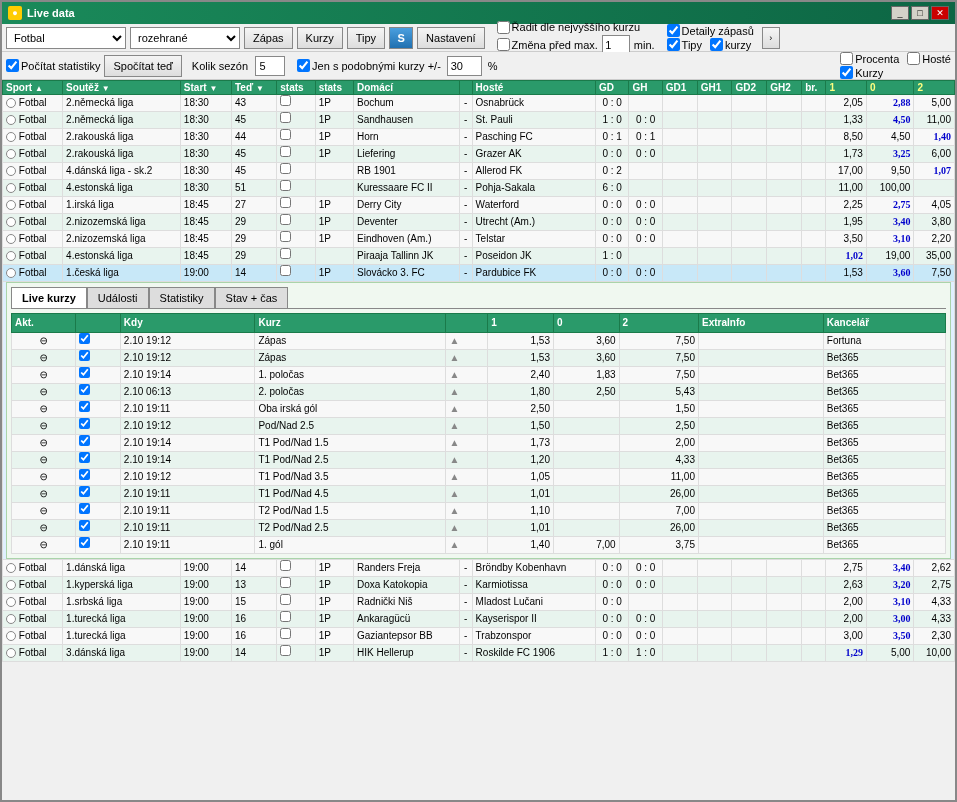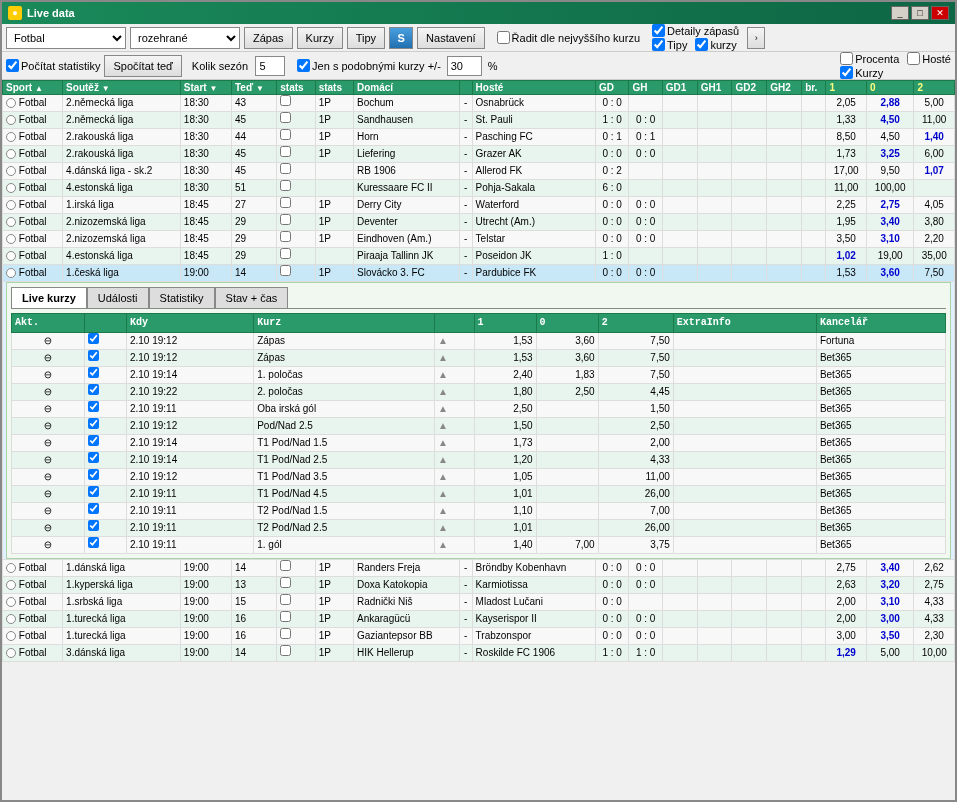--- a/index.html
+++ b/index.html
@@ -36,36 +36,36 @@
     .table-container { flex: 1; overflow-y: auto; overflow-x: hidden; }
     
     table.main-table { width: 100%; border-collapse: collapse; }
     table.main-table th { background: #2a9a6a; color: white; padding: 1px 3px; text-align: left; font-size: 10px; font-weight: bold; border: 1px solid #1a7a4a; white-space: nowrap; cursor: pointer; position: sticky; top: 0; z-index: 10; }
     table.main-table td { padding: 0px 3px; border: 1px solid #ddd; font-size: 10px; white-space: nowrap; height: 16px; line-height: 16px; }
     table.main-table tr:nth-child(odd) { background: #f8f8f8; }
     table.main-table tr:nth-child(even) { background: #e8f4ee; }
     .row-selected { background: #c8e8f8 !important; }
     
     .cell-bold { font-weight: normal; }
-    .cell-right { text-align: center; }
+    .cell-right { text-align: right; }
     .cell-center { text-align: center; }
-    .cell-blue { font-weight: bold; color: #0000cc; }
+    .cell-blue { font-weight: bold; color: #0000cc; font-family: Liberation Serif, serif; }
     
     .circle-icon { display: inline-block; width: 10px; height: 10px; border-radius: 50%; border: 1px solid #888; background: white; vertical-align: middle; cursor: pointer; }
     
     .expand-row { background: #e0f0ff !important; }
     .expand-row td { padding: 0; }
     
     .inner-panel { background: #f0f8f0; border: 1px solid #aad4aa; padding: 4px; }
     .inner-tabs { display: flex; gap: 0; border-bottom: 1px solid #888; margin-bottom: 4px; }
     .inner-tab { padding: 2px 10px; border: 1px solid #888; background: #ddd; cursor: pointer; font-size: 11px; border-bottom: none; }
     .inner-tab.active { background: white; font-weight: bold; }
     
     .inner-table { width: 100%; border-collapse: collapse; }
-    .inner-table th { background: #5a9a7a; color: white; padding: 1px 4px; font-size: 10px; text-align: left; border: 1px solid #3a7a5a; cursor: pointer; font-family: Liberation Mono, monospace; }
+    .inner-table th { background: #5a9a7a; color: white; padding: 1px 4px; font-size: 10px; text-align: left; border: 1px solid #3a7a5a; cursor: pointer; }
     .inner-table td { padding: 1px 4px; font-size: 10px; border: 1px solid #ccc; height: 15px; }
     .inner-table tr:nth-child(odd) { background: #f0fff0; }
     .inner-table tr:nth-child(even) { background: #e0f0e0; }
     
     .num-input-group { display: flex; align-items: center; }
     
     th .sort-arrow { font-size: 8px; }
   </style>
 </head>
 <body>
@@ -98,20 +98,26 @@
     <button class="btn">Zápas</button>
     <button class="btn">Kurzy</button>
     <button class="btn">Tipy</button>
     <button class="btn-s">S</button>
     <button class="btn">Nastavení</button>
 
     <div style="margin-left:8px; display:flex; flex-direction:column; gap:1px;">
       <div class="checkbox-group">
         <input type="checkbox" id="radit" style="">
         <label for="radit">Řadit dle nejvyššího kurzu</label>
+      </div>
+      <div class="checkbox-group">
+        <input type="checkbox" id="zmena" style="">
+        <label for="zmena">Změna před max.</label>
+        <input type="number" value="1" style="width: 28px; margin: 0px 2px;">
+        <span>min.</span>
       </div>
     </div>
 
     <div style="margin-left:8px; display:flex; flex-direction:column; gap:1px;">
       <div class="checkbox-group">
         <input type="checkbox" id="detaily" checked="" style="">
         <label for="detaily">Detaily zápasů</label>
       </div>
       <div style="display:flex;gap:8px;">
         <div class="checkbox-group">
@@ -291,21 +297,21 @@
             <tr>
     <td>
       <span class="circle-icon"></span>
       Fotbal
     </td>
     <td>4.dánská liga - sk.2</td>
     <td>18:30</td>
     <td>45</td>
     <td><input type="checkbox" style="width: 11px; height: 11px;"></td>
     <td></td>
-    <td class="">RB 1906</td>
+    <td class="">RB 1901</td>
     <td style="text-align:center;">-</td>
     <td class="">Allerod FK</td>
     <td class="cell-center">0 : 2</td>
     <td class="cell-center"></td>
     <td class="cell-center"></td>
     <td class="cell-center"></td>
     <td class="cell-center"></td>
     <td class="cell-center"></td>
     <td></td>
     <td class="cell-right">17,00</td>
@@ -513,26 +519,26 @@
         <td style="color:#888;">▲</td>
         <td style="text-align:right;">2,40</td>
         <td style="text-align:right;">1,83</td>
         <td style="text-align:right;">7,50</td>
         <td></td>
         <td>Bet365</td>
       </tr>
                       <tr>
         <td style="text-align:center;cursor:pointer;">⊖</td>
         <td><input type="checkbox" checked="" style="width: 11px; height: 11px;"></td>
-        <td>2.10 19:22</td>
+        <td>2.10 06:13</td>
         <td>2. poločas</td>
         <td style="color:#888;">▲</td>
         <td style="text-align:right;">1,80</td>
         <td style="text-align:right;">2,50</td>
-        <td style="text-align:right;">4,45</td>
+        <td style="text-align:right;">5,43</td>
         <td></td>
         <td>Bet365</td>
       </tr>
                       <tr>
         <td style="text-align:center;cursor:pointer;">⊖</td>
         <td><input type="checkbox" checked="" style="width: 11px; height: 11px;"></td>
         <td>2.10 19:11</td>
         <td>Oba irská gól</td>
         <td style="color:#888;">▲</td>
         <td style="text-align:right;">2,50</td>

